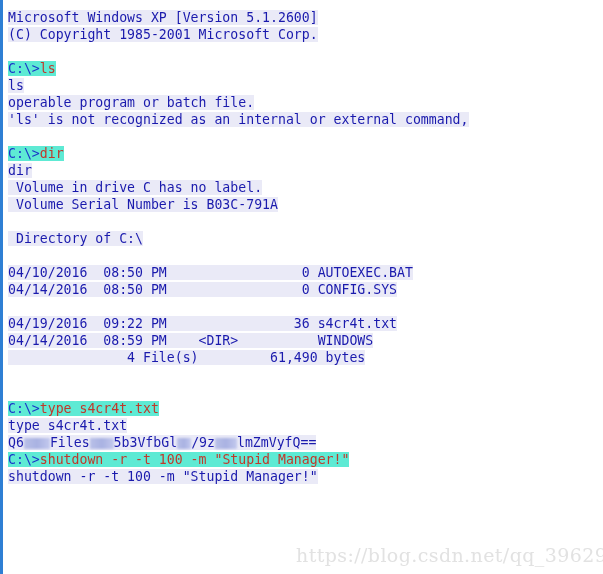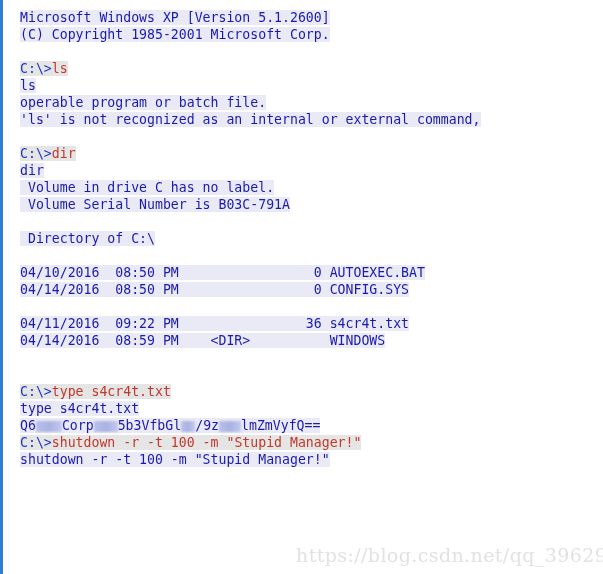--- a/index.html
+++ b/index.html
@@ -13,21 +13,21 @@
     overflow: hidden;
     font-family: "DejaVu Sans Mono", "Liberation Mono", monospace;
   }
 
   #console-block {
     position: relative;
     width: 603px;
     height: 574px;
     background: #ffffff;
     box-sizing: border-box;
-    padding: 5px 0 0 12px;
+    padding: 5px 0 0 0;
   }
 
   
   #left-rule {
     position: absolute;
     left: 0px;
     top: 0px;
     width: 3px;
     height: 574px;
     background: #2e7fd4;
@@ -47,21 +47,21 @@
     letter-spacing: 0px;
     color: #1a1aad;
   }
 
   
   .hl {
     background: #eaeaf7;
   }
   
   .hl-cmd {
-    background: #e5e5e5;
+    background: #5eead4;
   }
 
   .blue   { color: #1a1aad; }
   .prompt { color: #1a34c8; }
   .cmd    { color: #c0392b; }
 
   
   .redact {
     display: inline-block;
     vertical-align: -2px;
@@ -114,30 +114,31 @@
 
     <div class="line"><span class="hl blue"> Directory of C:\</span></div>
 
     <div class="line">&nbsp;</div>
 
     <div class="line"><span class="hl blue">04/10/2016  08:50 PM                 0 AUTOEXEC.BAT</span></div>
     <div class="line"><span class="hl blue">04/14/2016  08:50 PM                 0 CONFIG.SYS</span></div>
 
     <div class="line">&nbsp;</div>
 
-    <div class="line"><span class="hl blue">04/11/2016  09:22 PM                36 s4cr4t.txt</span></div>
+    <div class="line"><span class="hl blue">04/19/2016  09:22 PM                36 s4cr4t.txt</span></div>
     <div class="line"><span class="hl blue">04/14/2016  08:59 PM    &lt;DIR&gt;          WINDOWS</span></div>
+    <div class="line"><span class="hl blue">               4 File(s)         61,490 bytes</span></div>
 
     <div class="line">&nbsp;</div>
     <div class="line">&nbsp;</div>
 
     <div class="line"><span class="hl-cmd"><span class="prompt">C:\&gt;</span><span class="cmd">type s4cr4t.txt</span></span></div>
     <div class="line"><span class="hl blue">type s4cr4t.txt</span></div>
 
-    <div class="line"><span class="hl blue"><span>Q6</span><span class="redact" style="width:26px"></span><span>Corp</span><span class="redact" style="width:24px"></span><span>5b3VfbGl</span><span class="redact" style="width:14px"></span><span>/9z</span><span class="redact" style="width:22px"></span><span>lmZmVyfQ==</span></span></div>
+    <div class="line"><span class="hl blue"><span>Q6</span><span class="redact" style="width:26px"></span><span>Files</span><span class="redact" style="width:24px"></span><span>5b3VfbGl</span><span class="redact" style="width:14px"></span><span>/9z</span><span class="redact" style="width:22px"></span><span>lmZmVyfQ==</span></span></div>
 
     <div class="line"><span class="hl-cmd"><span class="prompt">C:\&gt;</span><span class="cmd">shutdown -r -t 100 -m "Stupid Manager!"</span></span></div>
     <div class="line"><span class="hl blue">shutdown -r -t 100 -m "Stupid Manager!"</span></div>
 
   </div>
 
   <div id="watermark">https://blog.csdn.net/qq_39629343</div>
 
 </div>
 

